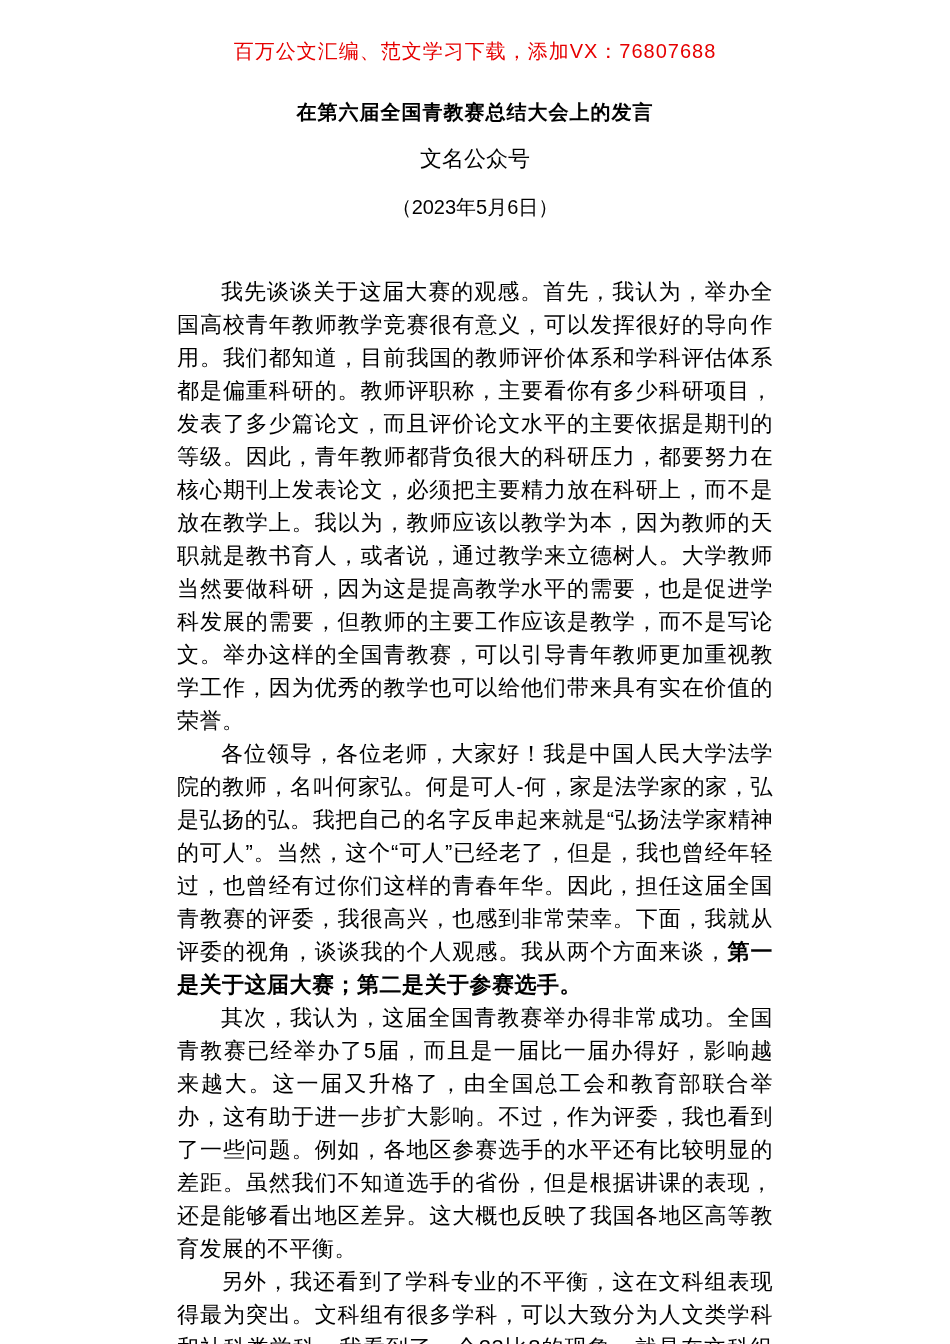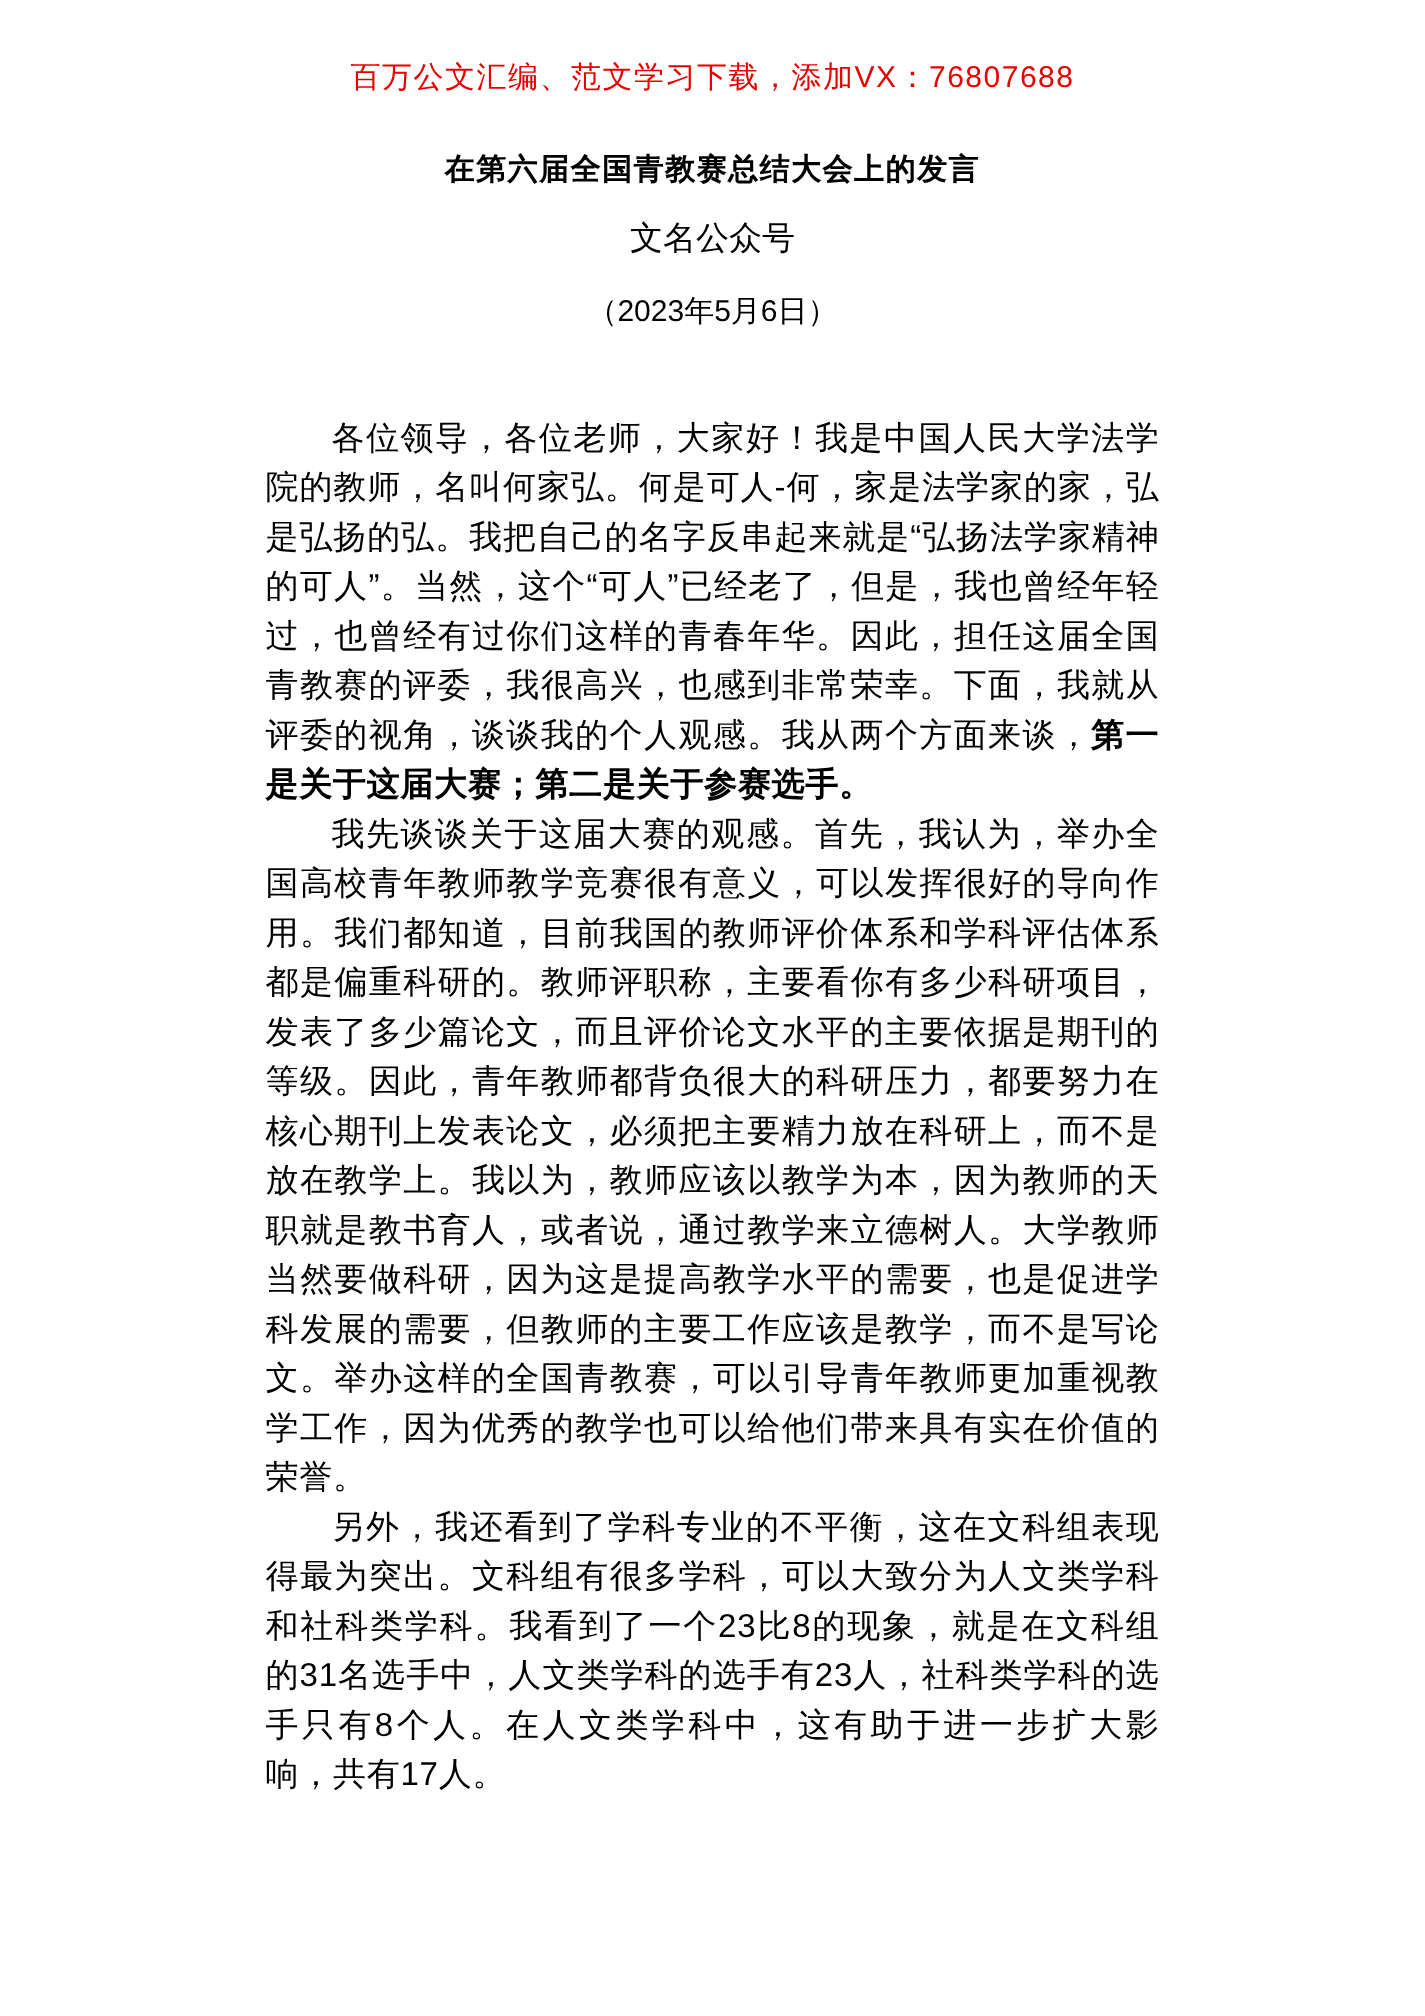--- a/index.html
+++ b/index.html
@@ -68,22 +68,23 @@
 
   <div class="notice">百万公文汇编、范文学习下载，添加VX：76807688</div>
 
   <h1 class="title">在第六届全国青教赛总结大会上的发言</h1>
 
   <div class="author">文名公众号</div>
 
   <div class="date">（2023年5月6日）</div>
 
   <div class="body-text">
+    <p>我先谈谈关于这届大赛的观感。首先，我认为，举办全国高校青年教师教学竞赛很有意义，可以发挥很好的导向作用。我们都知道，目前我国的教师评价体系和学科评估体系都是偏重科研的。教师评职称，主要看你有多少科研项目，发表了多少篇论文，而且评价论文水平的主要依据是期刊的等级。因此，青年教师都背负很大的科研压力，都要努力在核心期刊上发表论文，必须把主要精力放在科研上，而不是放在教学上。我以为，教师应该以教学为本，因为教师的天职就是教书育人，或者说，通过教学来立德树人。大学教师当然要做科研，因为这是提高教学水平的需要，也是促进学科发展的需要，但教师的主要工作应该是教学，而不是写论文。举办这样的全国青教赛，可以引导青年教师更加重视教学工作，因为优秀的教学也可以给他们带来具有实在价值的荣誉。</p>
+
     <p><span>各位领导，各位老师，大家好！我是中国人民大学法学院的教师，名叫何家弘。何是可人-何，家是法学家的家，弘是弘扬的弘。我把自己的名字反串起来就是“弘扬法学家精神的可人”。当然，这个“可人”已经老了，但是，我也曾经年轻过，也曾经有过你们这样的青春年华。因此，担任这届全国青教赛的评委，我很高兴，也感到非常荣幸。下面，我就从评委的视角，谈谈我的个人观感。我从两个方面来谈，</span><span class="bold">第一是关于这届大赛；第二是关于参赛选手。</span></p>
 
-    <p>我先谈谈关于这届大赛的观感。首先，我认为，举办全国高校青年教师教学竞赛很有意义，可以发挥很好的导向作用。我们都知道，目前我国的教师评价体系和学科评估体系都是偏重科研的。教师评职称，主要看你有多少科研项目，发表了多少篇论文，而且评价论文水平的主要依据是期刊的等级。因此，青年教师都背负很大的科研压力，都要努力在核心期刊上发表论文，必须把主要精力放在科研上，而不是放在教学上。我以为，教师应该以教学为本，因为教师的天职就是教书育人，或者说，通过教学来立德树人。大学教师当然要做科研，因为这是提高教学水平的需要，也是促进学科发展的需要，但教师的主要工作应该是教学，而不是写论文。举办这样的全国青教赛，可以引导青年教师更加重视教学工作，因为优秀的教学也可以给他们带来具有实在价值的荣誉。</p>
-
+    <p>其次，我认为，这届全国青教赛举办得非常成功。全国青教赛已经举办了5届，而且是一届比一届办得好，影响越来越大。这一届又升格了，由全国总工会和教育部联合举办，这有助于进一步扩大影响。不过，作为评委，我也看到了一些问题。例如，各地区参赛选手的水平还有比较明显的差距。虽然我们不知道选手的省份，但是根据讲课的表现，还是能够看出地区差异。这大概也反映了我国各地区高等教育发展的不平衡。</p>
 
     <p>另外，我还看到了学科专业的不平衡，这在文科组表现得最为突出。文科组有很多学科，可以大致分为人文类学科和社科类学科。我看到了一个23比8的现象，就是在文科组的31名选手中，人文类学科的选手有23人，社科类学科的选手只有8个人。在人文类学科中，这有助于进一步扩大影响，共有17人。</p>
   </div>
 
 
 </div>
 
 </body></html>

